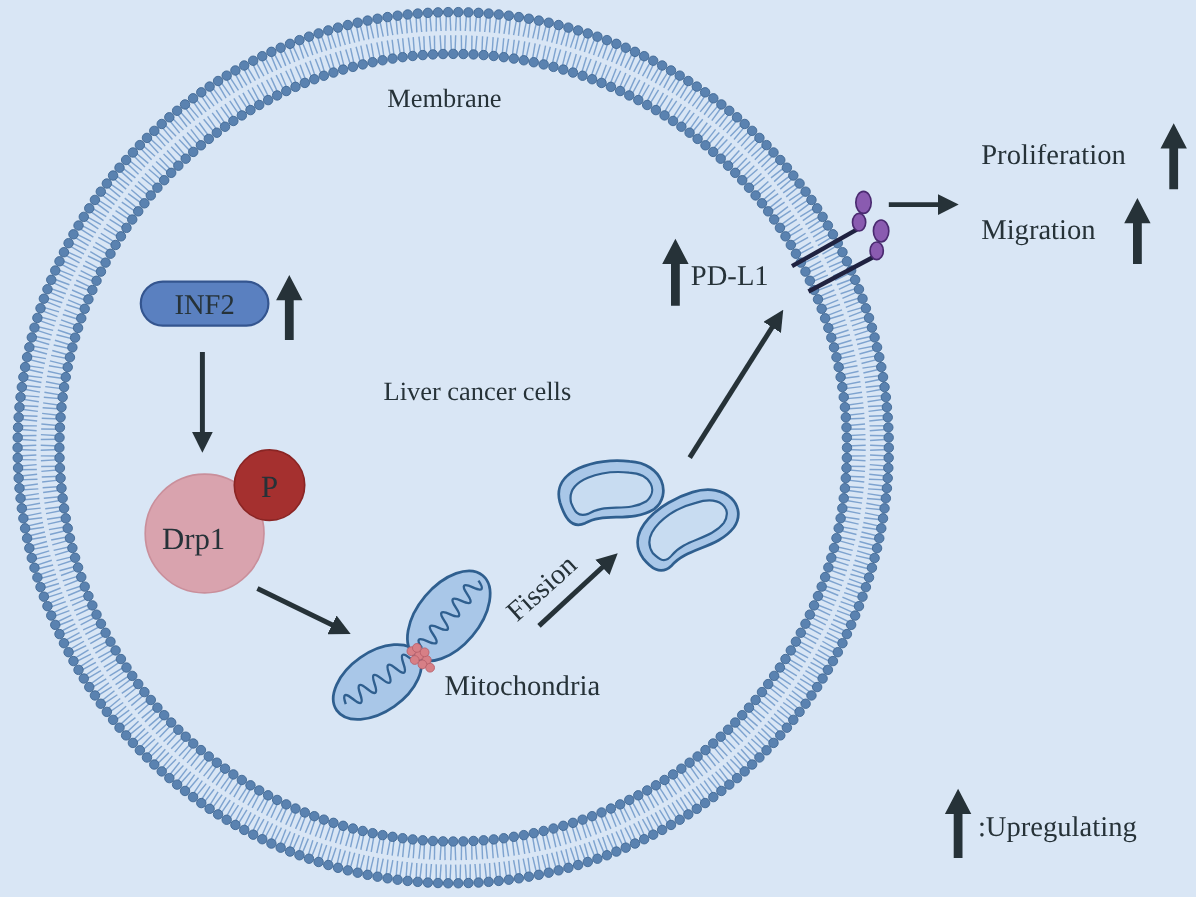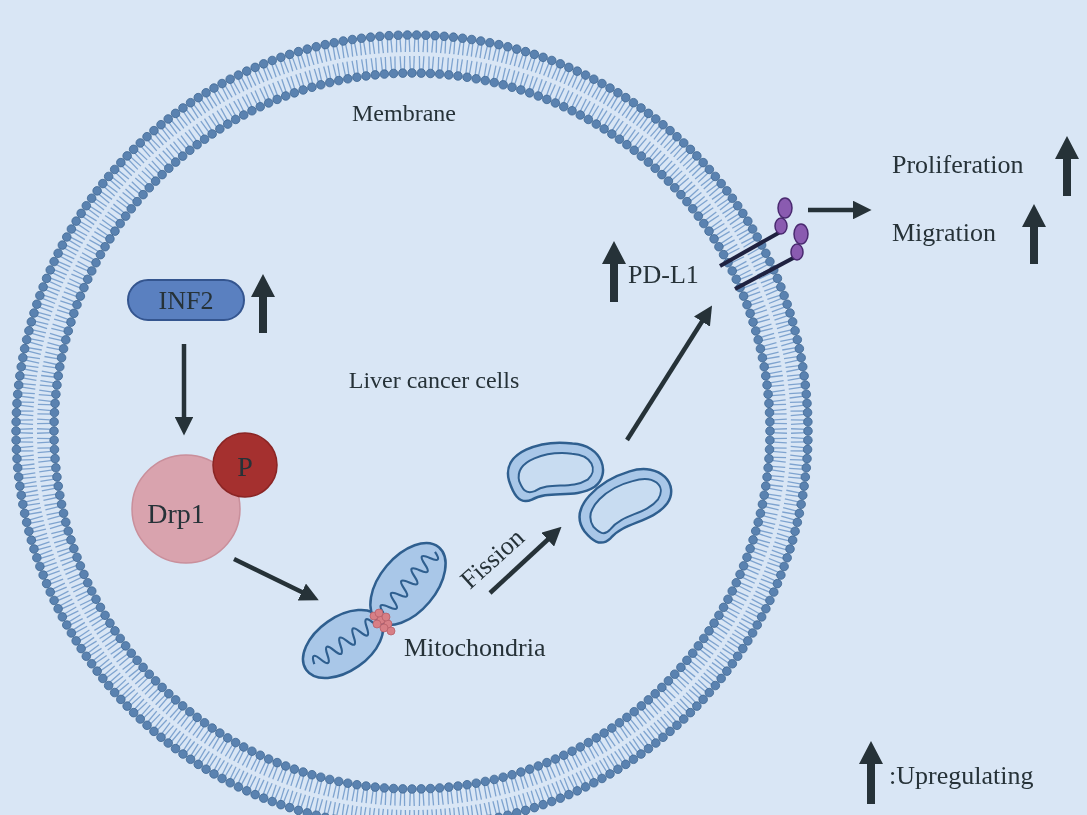--- a/index.html
+++ b/index.html
@@ -1,17 +1,17 @@
 <!DOCTYPE html>
 <html><head>
 <meta charset="utf-8">
 <style>
   html, body { margin: 0; padding: 0; }
   body { width: 1087px; height: 815px; overflow: hidden; background: #d9e6f5; }
-  #stage { position: relative; width: 1087px; height: 577px; margin-top: 24px; }
+  #stage { position: relative; width: 1087px; height: 577px; }
   svg#diagram { position: absolute; left: 0; top: 0; }
   .lbl { font-family: "Liberation Serif", "DejaVu Serif", serif; fill: #263238; }
 </style>
 </head>
 <body>
 
 <div id="stage">
 <svg id="diagram" width="1087" height="815" viewBox="0 0 1087 815" xmlns="http://www.w3.org/2000/svg">
   <defs>
     <marker id="ah" viewBox="0 0 10 10" refX="6" refY="5" markerWidth="4.2" markerHeight="4.2" orient="auto-start-reverse">

